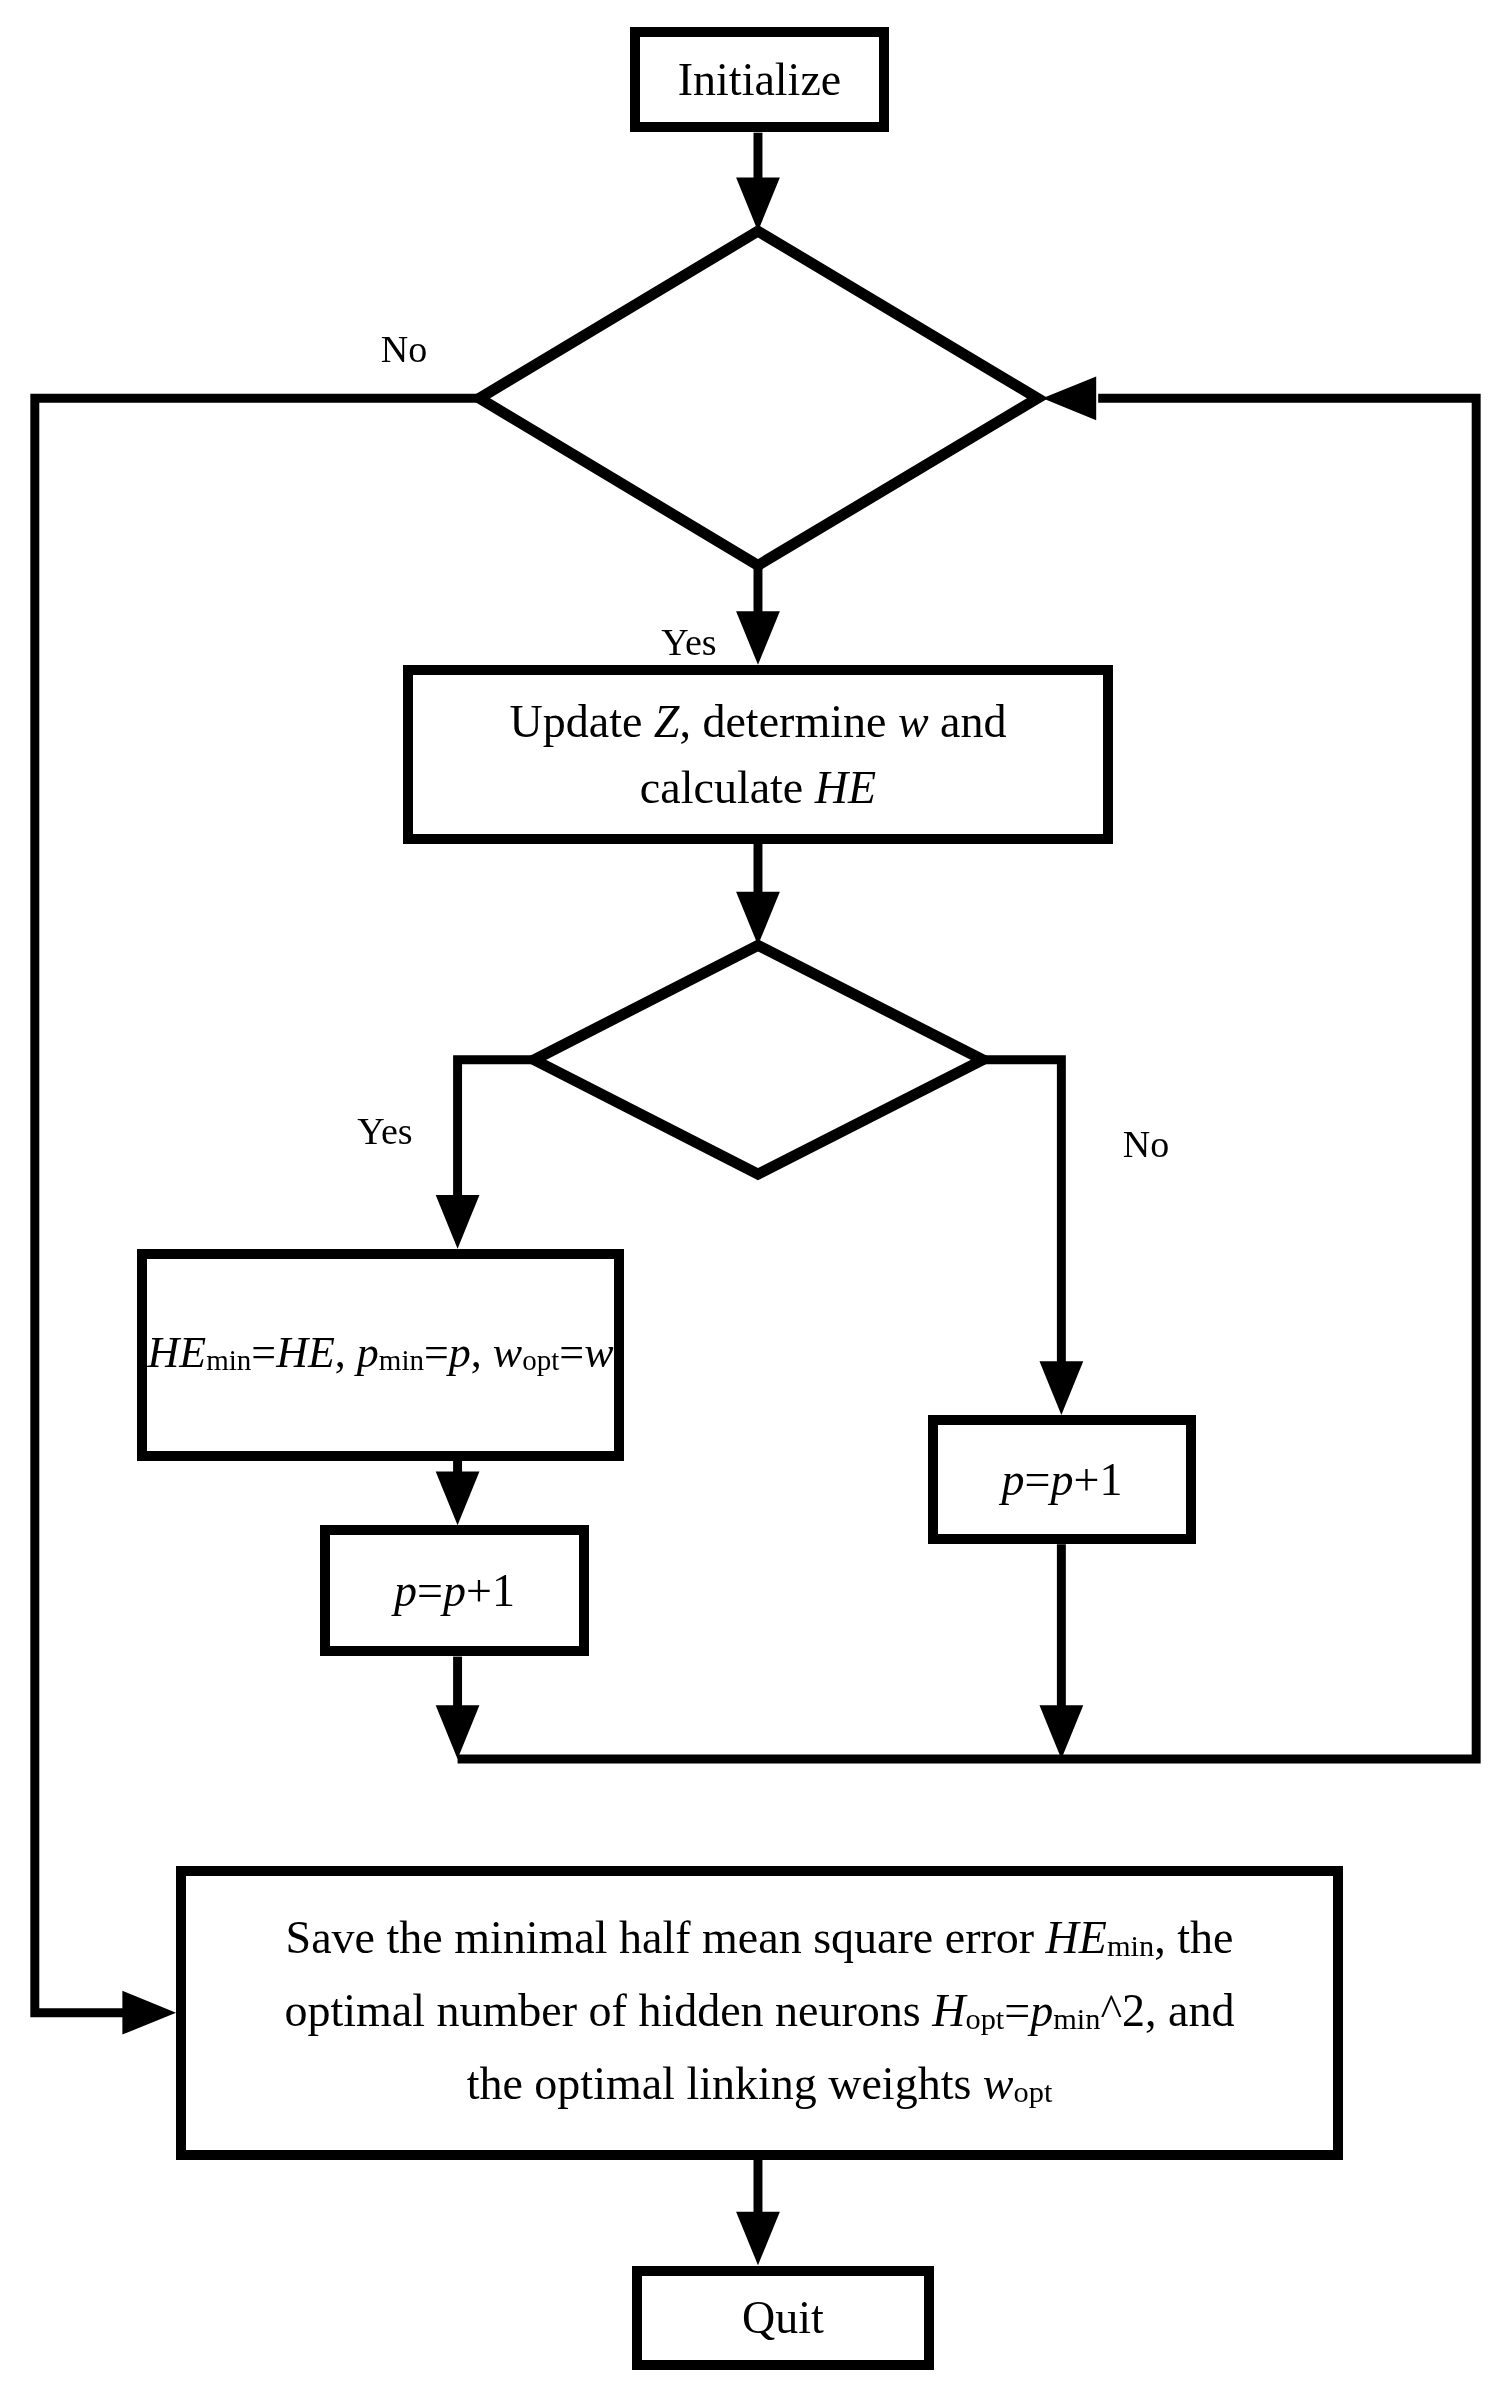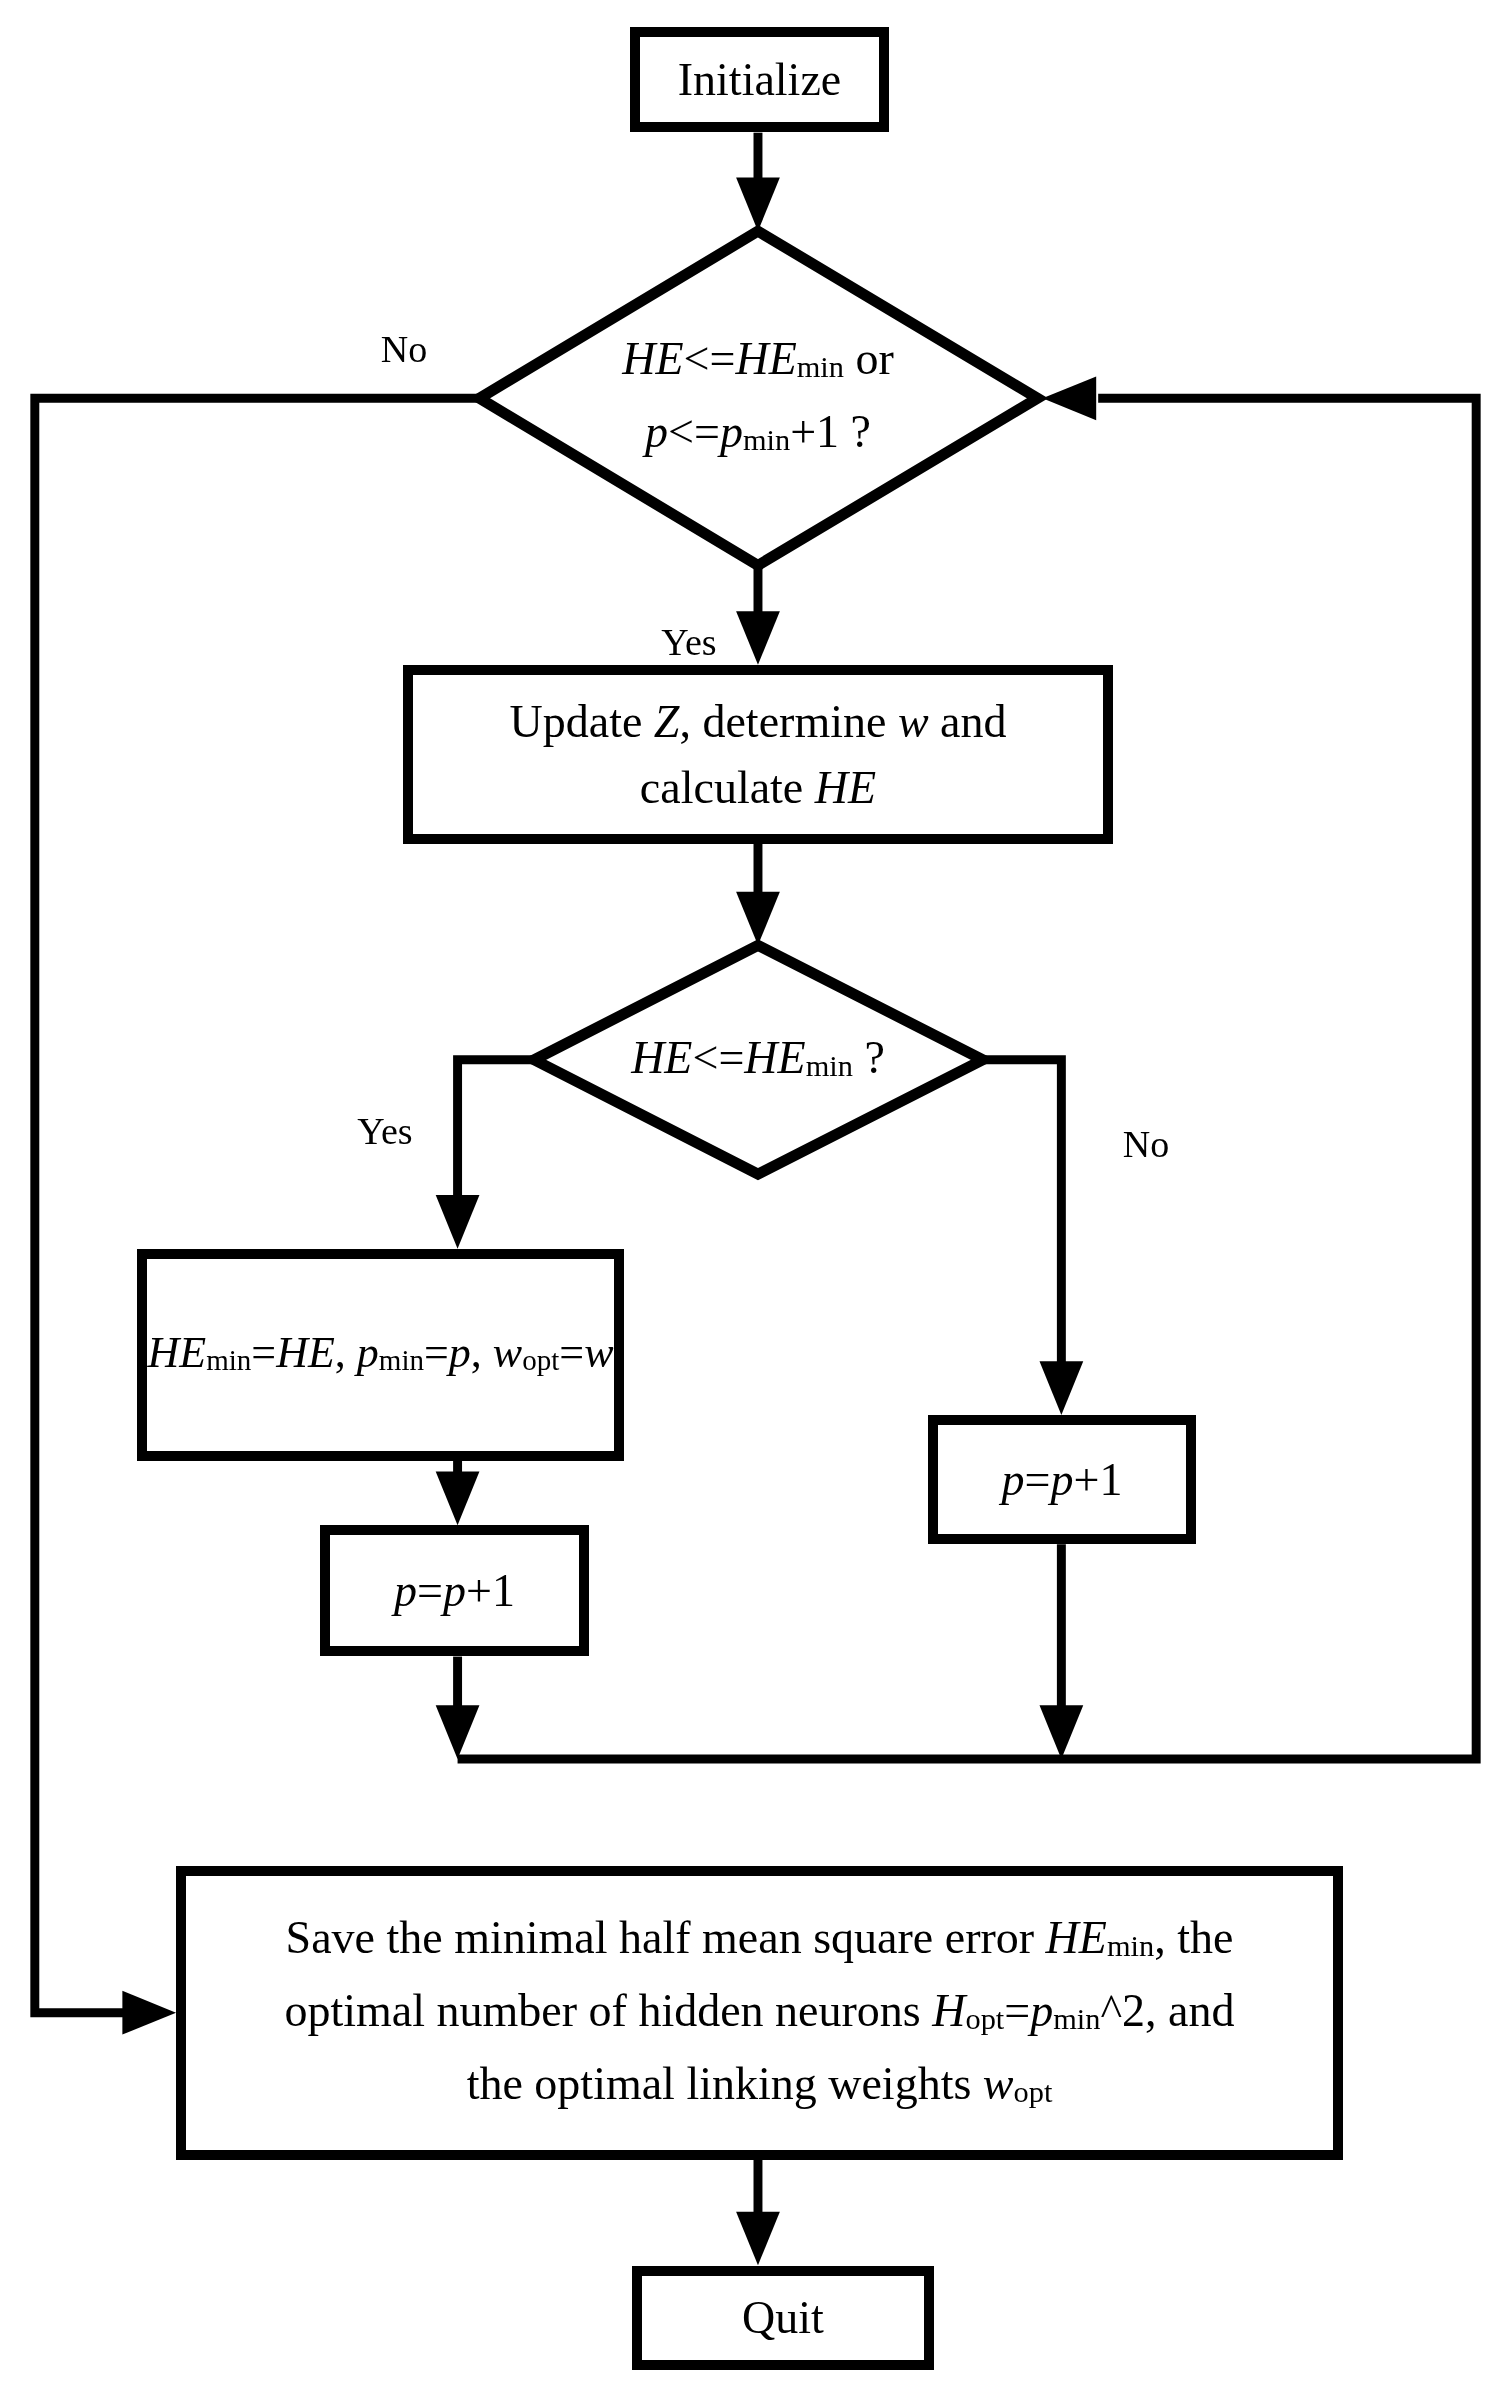--- a/index.html
+++ b/index.html
@@ -110,22 +110,20 @@
   </div>
 
   <div class="node" style="left:176px;top:1866px;width:1167px;height:294px;">
     <div class="save-text"><span>Save the minimal half mean square error </span><span class="it">HE</span><span class="sub">min</span><span>, the</span><br><span>optimal number of hidden neurons </span><span class="it">H</span><span class="sub">opt</span><span>=</span><span class="it">p</span><span class="sub">min</span><span>^2, and</span><br><span>the optimal linking weights </span><span class="it">w</span><span class="sub">opt</span></div>
   </div>
 
   <div class="node" style="left:632px;top:2266px;width:302px;height:104px;">
     <div class="node-text">Quit</div>
   </div>
 
-  <div class="diamond-text" style="left:758px;top:398px;"><span class="it">HE</span><span>&lt;=</span><span class="it">HE</span><span class="sub">min</span><span> or</span><br><span class="it">p</span><span>&lt;=</span><span class="it">p</span><span class="sub">min</span><span>+1 ?</span></div>
-  <div class="diamond-text" style="left:758px;top:1060px;"><span class="it">HE</span><span>&lt;=</span><span class="it">HE</span><span class="sub">min</span><span> ?</span></div>
 
   <div class="edge-label" style="left:404px;top:349px;">No</div>
   <div class="edge-label" style="left:689px;top:642px;">Yes</div>
   <div class="edge-label" style="left:385px;top:1131px;">Yes</div>
   <div class="edge-label" style="left:1146px;top:1144px;">No</div>
 
 </div>
 
 
 </body></html>

